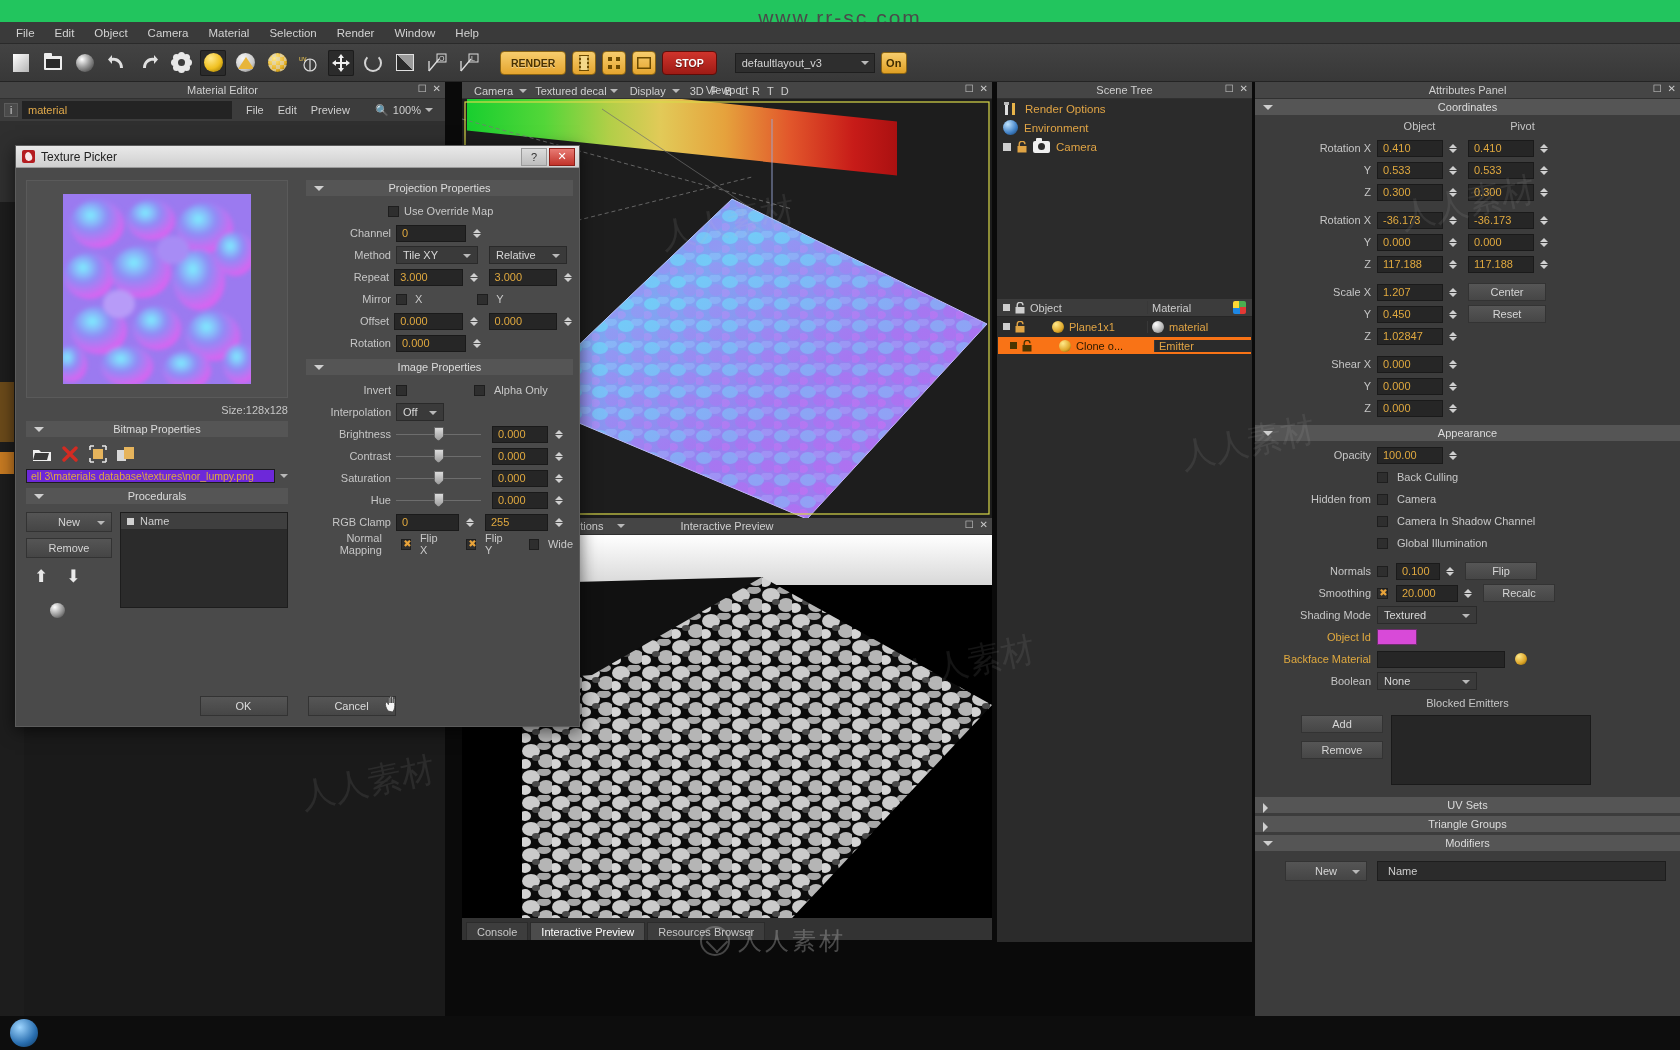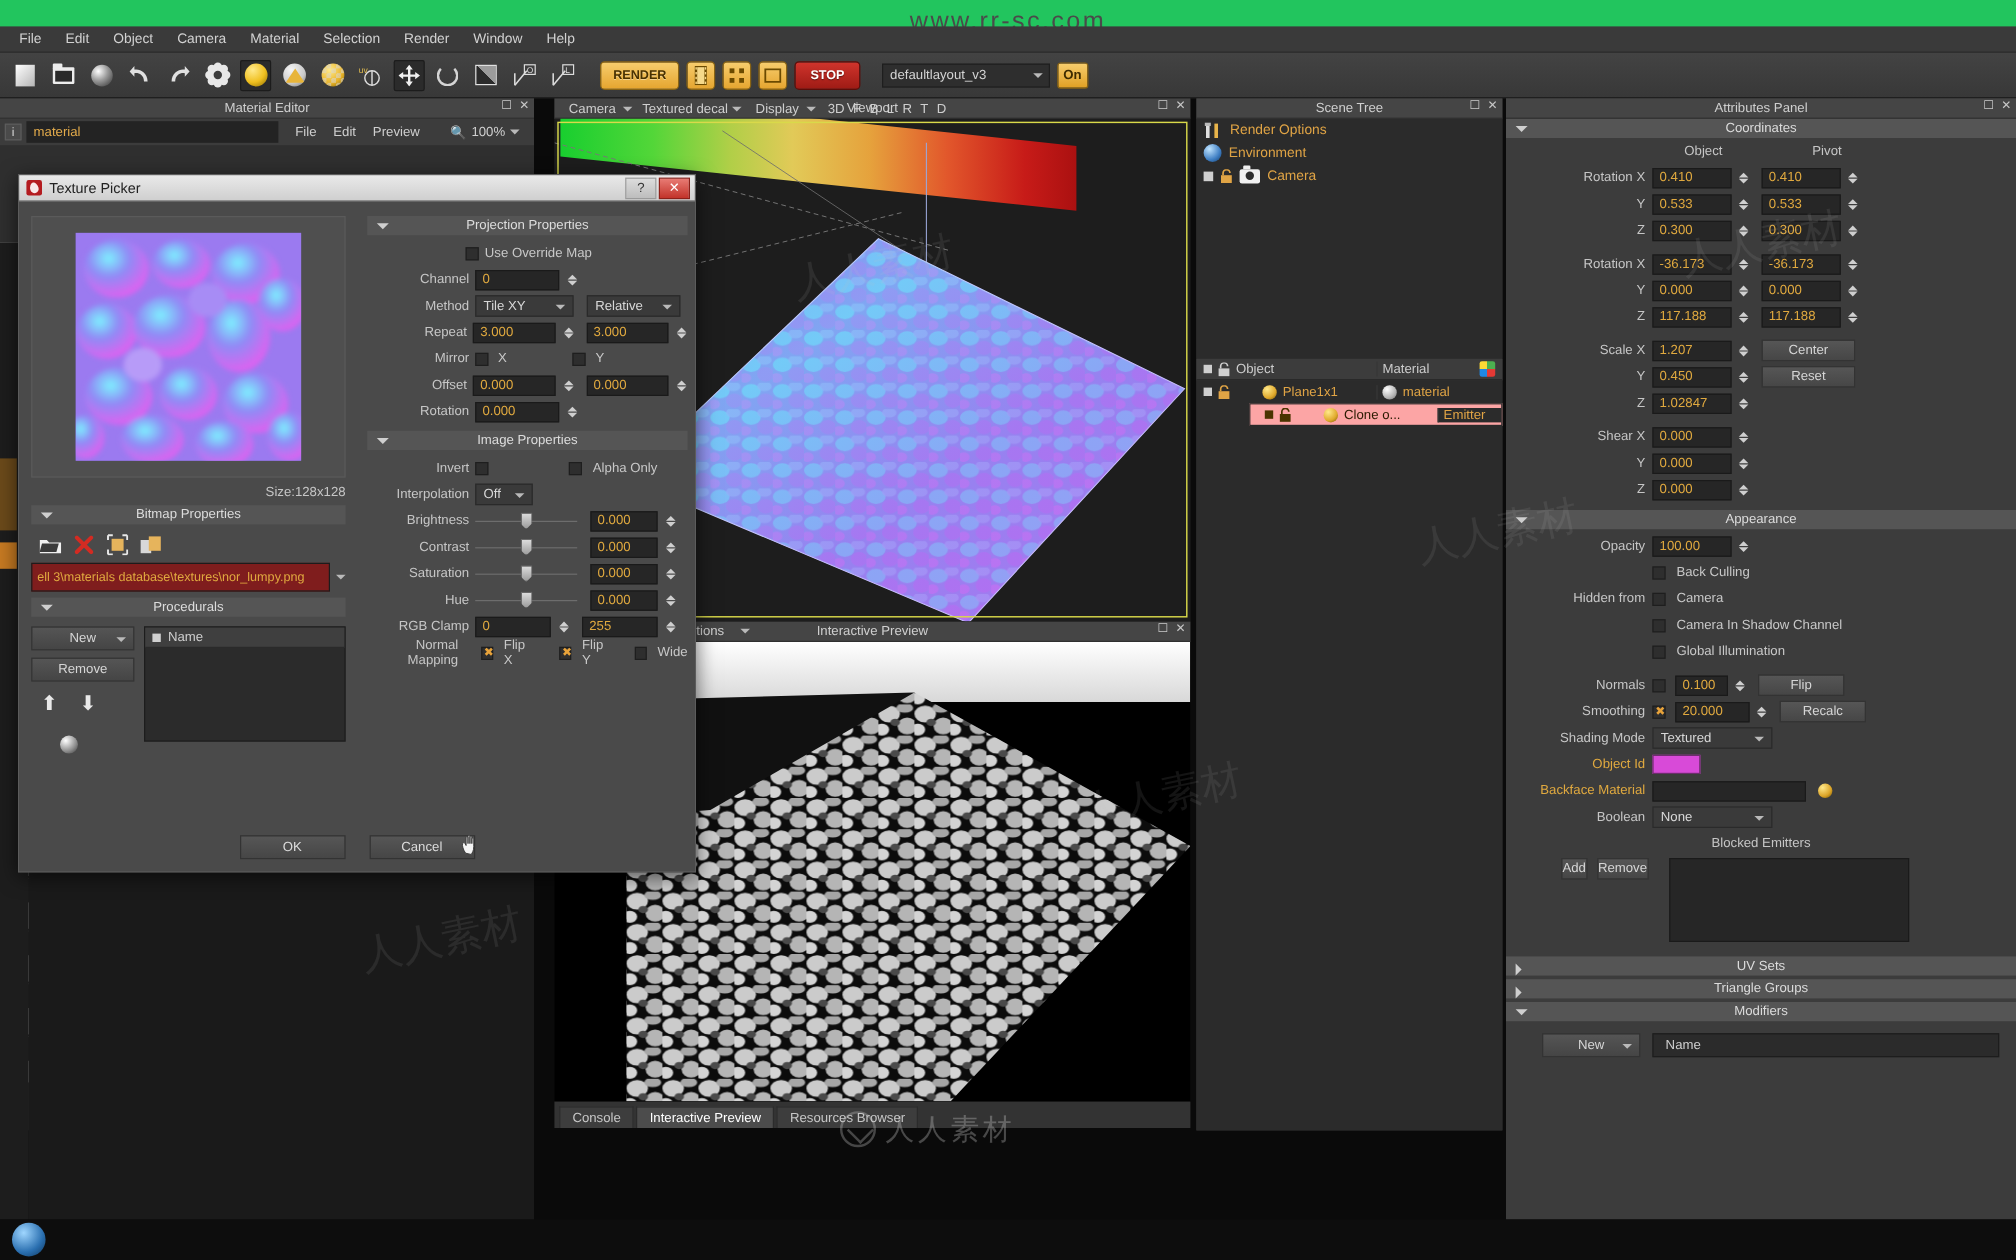--- a/index.html
+++ b/index.html
@@ -152,21 +152,21 @@
     height:16px; background:#555; color:#dcdcdc; font-size:11px;
     display:flex; align-items:center; justify-content:center; position:relative; margin-top:5px;
   }
   .section-hdr .tri { position:absolute; left:8px; top:6px; }
   .tri-d { width:0;height:0;border-left:5px solid transparent;border-right:5px solid transparent;border-top:5px solid #cfcfcf;}
   .tri-r { width:0;height:0;border-top:5px solid transparent;border-bottom:5px solid transparent;border-left:5px solid #cfcfcf;}
 
   .bm-icons { display:flex; gap:8px; align-items:center; margin:8px 0 6px 6px; }
   .bmi { width:20px;height:18px; display:flex;align-items:center;justify-content:center;}
   .path-row { display:flex; align-items:center; width:262px; }
-  .path-field { flex:1; height:24px; background:#7f1d1d; border:1px solid #1c1c1c; color:#e0a93f; font-size:10.5px;
+  .path-field { flex:1; height:14px; background:#6d28d9; border:1px solid #1c1c1c; color:#e0a93f; font-size:10.5px;
                 display:flex; align-items:center; padding-left:4px; overflow:hidden; white-space:nowrap;}
   .proc-area { display:flex; gap:8px; margin-top:8px; }
   .proc-btns { width:86px; display:flex; flex-direction:column; gap:6px; }
   .gbtn { height:20px; background:linear-gradient(#555,#454545); border:1px solid #333; color:#d6d6d6;
           font-size:11px; display:flex; align-items:center; justify-content:center; position:relative;}
   .gbtn .caret{position:absolute;right:6px;top:8px;}
   .proc-list { width:168px; height:96px; background:#2b2b2b; border:1px solid #1d1d1d; }
   .proc-list-hdr { height:17px; background:#3f3f3f; display:flex; align-items:center; gap:6px; padding-left:6px; color:#cfcfcf; font-size:11px; border-bottom:1px solid #2a2a2a;}
   .sq { width:7px;height:7px;background:#d0d0d0;}
   .arrow-btns { display:flex; gap:18px; margin-top:4px; padding-left:8px;}
@@ -217,21 +217,21 @@
   .st-row .sm { width:8px;height:8px;background:#cfcfcf;}
   .st-lock { width:10px;height:12px; position:relative;}
   .ic-tools { width:16px;height:14px; position:relative; }
   .ic-globe { width:15px;height:15px;border-radius:50%;background:radial-gradient(circle at 32% 28%,#bfe4ff,#3f7fc4 60%,#123a66);}
   .ic-cam { width:17px;height:12px;background:#f0f0f0;border-radius:2px;position:relative;}
   .ic-cam:after{content:"";position:absolute;left:5px;top:2px;width:7px;height:7px;border-radius:50%;background:#2c2c2c;}
   .ic-cam:before{content:"";position:absolute;left:3px;top:-3px;width:6px;height:3px;background:#f0f0f0;border-radius:1px 1px 0 0;}
   .st-table { position:absolute; left:0; top:217px; right:0; bottom:0; background:#2b2b2b;}
   .st-thead { display:flex; align-items:center; height:18px; background:#3c3c3c; color:#cdcdcd; font-size:11px; border-bottom:1px solid #262626;}
   .st-trow { display:flex; align-items:center; height:19px; font-size:11px; color:#e0a445;}
-  .st-trow.sel { background:#fca5a5; color:#2a1a00;margin-left:44px;}
+  .st-trow.sel { background:#f97316; color:#2a1a00;}
   .st-cell-a { width:150px; display:flex; align-items:center; gap:5px; padding-left:6px;}
   .st-cell-b { flex:1; display:flex; align-items:center; gap:5px; padding-left:4px; border-left:1px solid #383838;}
   .ball-y-sm { width:12px;height:12px;border-radius:50%;background:radial-gradient(circle at 33% 28%,#ffe98a,#e0a92c 60%,#6f5200);}
   .ball-w-sm { width:12px;height:12px;border-radius:50%;background:radial-gradient(circle at 33% 28%,#fff,#b5b5b5 60%,#6c6c6c);}
   .cubeicon { width:13px;height:13px;background:conic-gradient(#4caf50 0 25%, #e53935 0 50%, #1e88e5 0 75%, #fdd835 0 100%); border-radius:2px;}
 
   
   #attrs { left:1255px; top:82px; width:425px; height:960px; background:#3c3c3c;}
   .ap-body { position:absolute; left:0; top:17px; right:0; bottom:0; overflow:hidden; }
   .arow { display:flex; align-items:center; height:22px; gap:4px; }
@@ -1151,21 +1151,21 @@
         <span class="alabel">Boolean</span>
         <div class="sel" style="width:100px">
           <span>None</span>
           <span class="caret"></span>
         </div>
       </div>
 
       <div style="text-align:center;color:#c6c6c6;font-size:11px;margin-top:5px">Blocked Emitters</div>
 
       <div style="display:flex; gap:8px; margin-top:6px; padding-left:46px;">
-        <div style="display:flex;flex-direction:row;gap:8px;width:82px;">
+        <div style="display:flex;flex-direction:column;gap:8px;width:82px;">
           <div class="abtn">Add</div>
           <div class="abtn">Remove</div>
         </div>
         <div class="listbox" style="width:200px;height:70px"></div>
       </div>
 
       <div style="height:12px"></div>
 
       <div class="sub-hdr">
         <span class="tri tri-r"></span>

